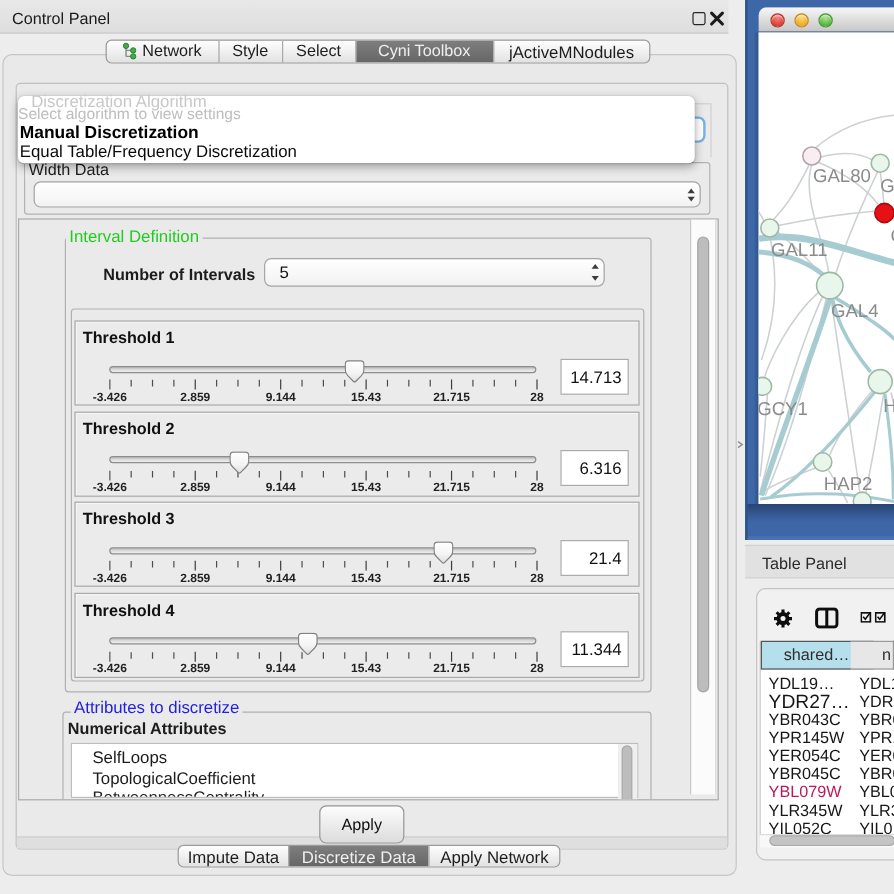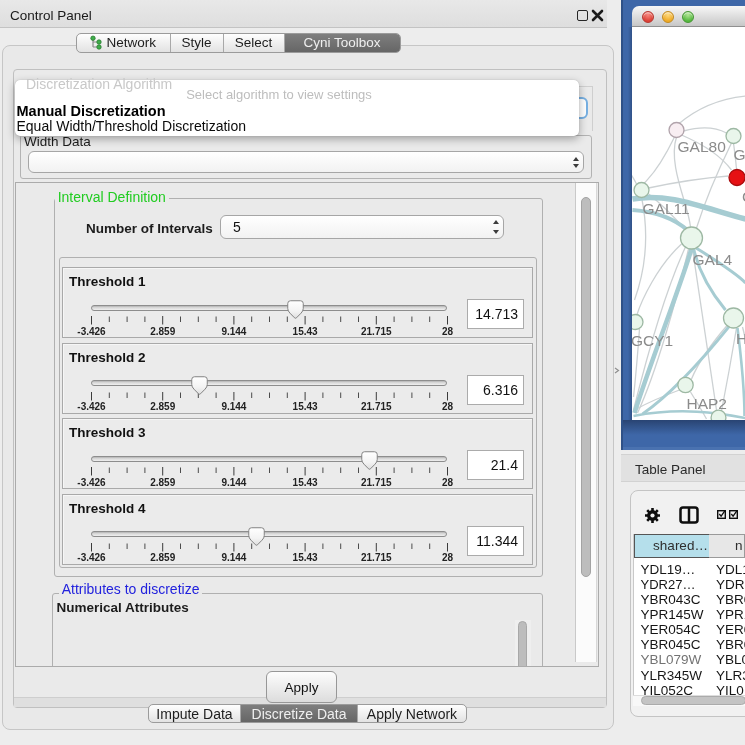--- a/index.html
+++ b/index.html
@@ -35,30 +35,31 @@
 </style></head><body>
 <div class="abs" style="left:0;top:0;width:607px;height:28px;background:linear-gradient(#e8e8e8,#dedede);border-bottom:1px solid #c3c3c3"></div>
 <div class="txt" style="left:10px;top:8px;color:#1a1a1a;font-size:13.5px">Control Panel</div>
 <div class="abs" style="left:577px;top:10px;width:11px;height:11px;border:1.7px solid #262626;border-radius:2px"></div>
 <svg class="abs" style="left:591px;top:9px" width="13" height="13" viewBox="0 0 13 13">
     <path d="M2 2 L11 11 M11 2 L2 11" stroke="#1b1b1b" stroke-width="2.6" stroke-linecap="round"></path>
   </svg>
 <div class="abs" style="left:2px;top:45px;width:612px;height:685px;background:#e9e9e9;border:1px solid #c6c6c6;border-radius:8px"></div>
 <div class="abs" style="left:13px;top:69px;width:594px;height:639px;background:#eaeaea;border:1px solid #c0c0c0;border-radius:4px"></div>
 <div class="abs" style="left:14px;top:697px;width:592px;height:10px;background:#dfdfdf;border-top:1px solid #cecece"></div>
-<div class="seg" style="left:76px;top:32.5px;height:20px">
+<div class="seg" style="left:88px;top:32.5px;height:20px">
 <div style="width:93.5px"><svg width="12" height="15" viewBox="0 0 12 15" style="margin-right:4px">
         <path d="M3 4 V12 M3 7 H9 M3 12 H9" stroke="#8a8a8a" stroke-width="1.2" fill="none"></path>
         <circle cx="3" cy="3.2" r="2.2" fill="#3fae4a" stroke="#2c7c34" stroke-width="0.8"></circle>
         <circle cx="9" cy="7" r="2.2" fill="#3fae4a" stroke="#2c7c34" stroke-width="0.8"></circle>
         <circle cx="9" cy="12" r="2.2" fill="#3fae4a" stroke="#2c7c34" stroke-width="0.8"></circle>
       </svg>Network</div>
 <div style="width:53px">Style</div>
 <div style="width:61px">Select</div>
 <div class="sel" style="width:115px">Cyni Toolbox</div>
+<div style="width:129.5px;font-size:14px">jActiveMNodules</div>
 </div>
 <div class="gbox" style="left:20px;top:135px;width:572px;height:44px"></div>
 <div class="glabel" style="left:21px;top:134.5px;background:#eaeaea;color:#1c1c1c;font-size:13.5px">Width Data</div>
 <div class="combo" style="left:28px;top:151px;width:556px;height:22px">
     <div class="arr up" style="right:4.5px;top:4.5px"></div>
     <div class="arr dn" style="right:4.5px;bottom:4.5px"></div>
   </div>
 <div class="abs" style="left:15px;top:182px;width:584px;height:485px;border:1px solid #ababab;background:#eaeaea"></div>
 <div class="abs" style="left:16px;top:183px;width:559px;height:483px;overflow:hidden">
 <div class="gbox" style="left:38px;top:14.5px;width:489px;height:379px;border-color:#b0b0b0"></div>
@@ -166,39 +167,44 @@
             <stop offset="1" stop-color="#dedede"></stop>
           </linearGradient>
         </defs>
         <path d="M3.5 0.75 L13.5 0.75 Q16.25 0.75 16.25 3.5 L16.25 8.5 Q16.25 11 14 13.2 L9.6 17.7 Q8.5 18.8 7.4 17.7 L3 13.2 Q0.75 11 0.75 8.5 L0.75 3.5 Q0.75 0.75 3.5 0.75 Z" fill="url(#tg3)" stroke="#828282" stroke-width="1"></path>
       </svg>
 <div class="vfield">11.344</div>
 </div>
 <div class="gbox" style="left:36.3px;top:409.5px;width:490.7px;height:110px;border-color:#b0b0b0"></div>
 <div class="glabel" style="left:42.7px;top:398.8px;background:#eaeaea;color:#2222dd">Attributes to discretize</div>
 <div class="txt b" style="left:40.5px;top:417.3px;font-size:13.5px">Numerical Attributes</div>
+<div class="abs" style="left:43px;top:436px;width:473px;height:46px;background:#fff;border:1px solid #bdbdbd;overflow:hidden">
+      <div class="txt" style="left:17px;top:2.5px">SelfLoops</div>
+      <div class="txt" style="left:17px;top:19.6px">TopologicalCoefficient</div>
+      <div class="txt" style="left:17px;top:36px">BetweennessCentrality</div>
+    </div>
 <div class="abs" style="left:498.5px;top:437px;width:16px;height:62px;background:#efefef"></div>
 <div class="abs" style="left:502px;top:437.5px;width:8.5px;height:61px;background:#bdbdbd;border:1px solid #a8a8a8;border-radius:5px"></div>
 </div>
 <div class="abs" style="left:575px;top:183px;width:22px;height:479px;background:#fbfbfb;border-left:1px solid #c9c9c9;border-right:1px solid #d8d8d8"></div>
 <div class="abs" style="left:581px;top:197px;width:10px;height:380px;background:#bdbdbd;border:1px solid #a3a3a3;border-radius:5px"></div>
 <div class="abs" style="left:266px;top:671px;width:71px;height:32px;background:linear-gradient(#fdfdfd,#dcdcdc);border:1px solid #979797;border-radius:6px;display:flex;align-items:center;justify-content:center;font-size:13.5px;color:#111">Apply</div>
 <div class="seg" style="left:148px;top:704px;height:19px">
 <div style="width:92px;font-size:14px">Impute Data</div>
 <div class="sel" style="width:117px;font-size:14px">Discretize Data</div>
 <div style="width:108px;font-size:14px">Apply Network</div>
 </div>
 <div class="abs" style="left:480px;top:97px;width:108px;height:22px;background:#fff;border:2.5px solid #77b0e2;border-radius:6px"></div>
 <div class="abs" style="left:579px;top:86px;width:13px;height:1px;background:#cfcfcf"></div>
 <div class="abs" style="left:592px;top:86px;width:1px;height:45px;background:#cfcfcf"></div>
 <div class="abs" style="left:15px;top:80px;width:564px;height:55.5px;background:#fff;border-radius:5px;box-shadow:0 3px 8px rgba(0,0,0,0.32),0 0 1px rgba(0,0,0,0.25)"></div>
 <div class="txt" style="left:26px;top:76px;color:#c8c8c8">Discretization Algorithm</div>
-<div class="abs" style="left:15px;top:87px;width:528px;text-align:center;font-size:13px;color:#bdbdbd">Select algorithm to view settings</div>
+<div class="abs" style="left:15px;top:87px;width:528px;font-size:13px;color:#bdbdbd">Select algorithm to view settings</div>
 <div class="txt b" style="left:16.5px;top:102.5px;color:#000;font-size:14.5px">Manual Discretization</div>
-<div class="txt" style="left:16.5px;top:118px;color:#0a0a0a">Equal Width/Threshold Discretization</div>
+<div class="txt" style="left:16.5px;top:118px;color:#0a0a0a">Equal Table/Frequency Discretization</div>
 <div class="abs" style="left:621px;top:0;width:124px;height:450px;background:#3e67a8;border-left:2px solid #2f5187"></div>
 <div class="abs" style="left:632px;top:6px;width:113px;height:21px;background:linear-gradient(#f7f7f7,#c7c7c7);border-radius:7px 0 0 0;border-bottom:1px solid #909090"></div>
 <div class="abs" style="left:641.5px;top:10.5px;width:12.5px;height:12.5px;border-radius:50%;background:radial-gradient(circle at 50% 28%,#f7867e 0%,#dc4136 70%);border:1px solid #b5362f;box-shadow:inset 0 1.5px 1px rgba(255,255,255,0.55)"></div>
 <div class="abs" style="left:661.5px;top:10.5px;width:12.5px;height:12.5px;border-radius:50%;background:radial-gradient(circle at 50% 28%,#fdd97e 0%,#efaa25 70%);border:1px solid #c28a1f;box-shadow:inset 0 1.5px 1px rgba(255,255,255,0.55)"></div>
 <div class="abs" style="left:681.5px;top:10.5px;width:12.5px;height:12.5px;border-radius:50%;background:radial-gradient(circle at 50% 28%,#b0e594 0%,#55b83f 70%);border:1px solid #459633;box-shadow:inset 0 1.5px 1px rgba(255,255,255,0.55)"></div>
 <div class="abs" style="left:631.5px;top:27px;width:113.5px;height:392.5px;background:#fff"></div>
 <div class="abs" style="left:623px;top:419.5px;width:122px;height:15px;background:linear-gradient(rgba(15,25,50,0.45),rgba(62,103,168,0))"></div>
 <div class="abs" style="left:623px;top:447px;width:122px;height:3px;background:#4a72b0"></div>
 <div class="abs" style="left:627.5px;top:27px;width:4px;height:392.5px;background:linear-gradient(90deg,rgba(60,100,165,0),rgba(15,25,50,0.28))"></div>
 <svg class="abs" style="left:631.5px;top:27px" width="113.5" height="392.5" viewBox="631.5 27 113.5 392.5">
@@ -274,30 +280,30 @@
   </svg>
 <svg class="abs" style="left:728.5px;top:509.5px" width="10" height="9" viewBox="0 0 10 9">
     <rect x="0.7" y="0.7" width="7.6" height="7.6" fill="none" stroke="#0e0e0e" stroke-width="1.4"></rect>
     <path d="M2.3 4 L4.1 6.1 L8 0.7" fill="none" stroke="#0e0e0e" stroke-width="1.3"></path>
   </svg>
 <div class="abs" style="left:632.5px;top:533.5px;width:112.5px;height:172px;background:#fff;border-left:1px solid #c9c9c9"></div>
 <div class="abs" style="left:633.5px;top:533.5px;width:94px;height:24px;background:#b5dfeb;border:1px solid #555;font-size:13.5px;color:#2e2e2e;display:flex;align-items:center;justify-content:center">shared…</div>
 <div class="abs" style="left:709px;top:533.5px;width:36px;height:24px;background:#e7e7e7;border:1px solid #9a9a9a;border-left:none;font-size:13.5px;color:#2e2e2e;display:flex;align-items:center;padding-left:26px">n</div>
 <div class="abs" style="left:640.5px;top:561.8px;font-size:13.5px;color:#161616;white-space:nowrap">YDL19…</div>
 <div class="abs" style="left:716px;top:561.8px;font-size:13.5px;color:#161616;white-space:nowrap">YDL1</div>
-<div class="abs" style="left:640.5px;top:576.9px;font-size:13px;color:#161616;white-space:nowrap">YDR27…</div>
+<div class="abs" style="left:640.5px;top:576.9px;font-size:16px;color:#161616;white-space:nowrap">YDR27…</div>
 <div class="abs" style="left:716px;top:576.9px;font-size:13.5px;color:#161616;white-space:nowrap">YDR2</div>
 <div class="abs" style="left:640.5px;top:592.0px;font-size:13.5px;color:#161616;white-space:nowrap">YBR043C</div>
 <div class="abs" style="left:716px;top:592.0px;font-size:13.5px;color:#161616;white-space:nowrap">YBR0</div>
 <div class="abs" style="left:640.5px;top:607.1px;font-size:13.5px;color:#161616;white-space:nowrap">YPR145W</div>
 <div class="abs" style="left:716px;top:607.1px;font-size:13.5px;color:#161616;white-space:nowrap">YPR1</div>
 <div class="abs" style="left:640.5px;top:622.2px;font-size:13.5px;color:#161616;white-space:nowrap">YER054C</div>
 <div class="abs" style="left:716px;top:622.2px;font-size:13.5px;color:#161616;white-space:nowrap">YER0</div>
 <div class="abs" style="left:640.5px;top:637.3px;font-size:13.5px;color:#161616;white-space:nowrap">YBR045C</div>
 <div class="abs" style="left:716px;top:637.3px;font-size:13.5px;color:#161616;white-space:nowrap">YBR0</div>
-<div class="abs" style="left:640.5px;top:652.4px;font-size:13.5px;color:#737373;white-space:nowrap">YBL079W</div>
+<div class="abs" style="left:640.5px;top:652.4px;font-size:13.5px;color:#be185d;white-space:nowrap">YBL079W</div>
 <div class="abs" style="left:716px;top:652.4px;font-size:13.5px;color:#161616;white-space:nowrap">YBL0</div>
 <div class="abs" style="left:640.5px;top:667.5px;font-size:13.5px;color:#161616;white-space:nowrap">YLR345W</div>
 <div class="abs" style="left:716px;top:667.5px;font-size:13.5px;color:#161616;white-space:nowrap">YLR3</div>
 <div class="abs" style="left:640.5px;top:682.6px;font-size:13.5px;color:#161616;white-space:nowrap">YIL052C</div>
 <div class="abs" style="left:716px;top:682.6px;font-size:13.5px;color:#161616;white-space:nowrap">YIL0</div>
 <div class="abs" style="left:633px;top:694.8px;width:112px;height:11px;background:#f8f8f8;border-top:1px solid #ddd"></div>
 <div class="abs" style="left:640.5px;top:696.3px;width:105px;height:8.5px;background:#c4c4c4;border:1px solid #ababab;border-radius:4.5px"></div>
 
 </body></html>

